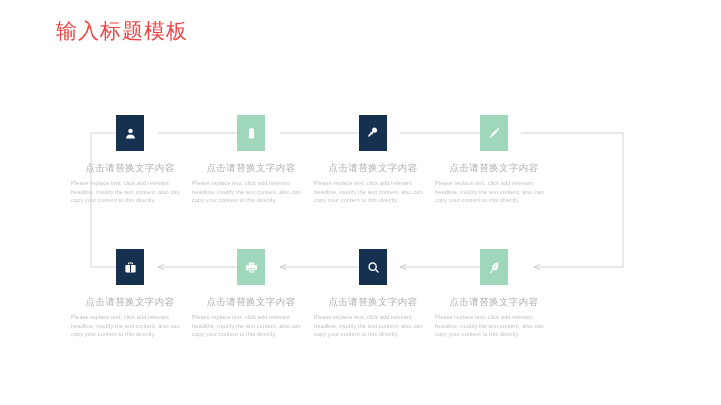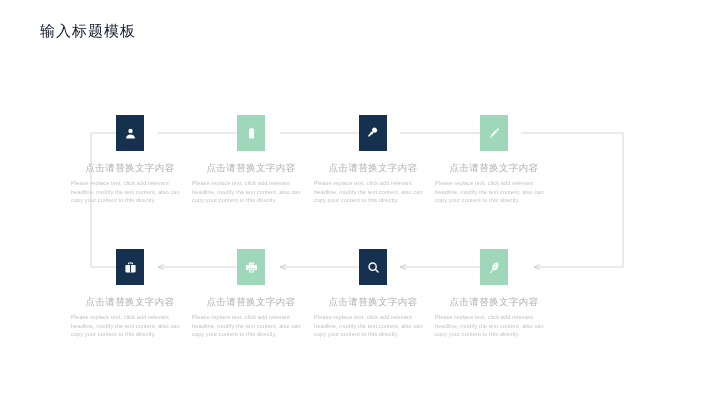--- a/index.html
+++ b/index.html
@@ -16,26 +16,27 @@
     -webkit-font-smoothing: antialiased;
   }
 
   
   #title-block {
     position: absolute;
     left: 40px;
     top: 18px;
   }
   #page-title {
-    font-size: 15px;
+    font-size: 21px;
     line-height: 26px;
-    color: #0f172a;
+    color: #ef4444;
     font-weight: 400;
     letter-spacing: 1px;
     white-space: nowrap;
+    margin-left: 16px;
   }
   #page-subtitle {
     font-size: 7.5px;
     line-height: 11px;
     color: #b4b4b4;
     letter-spacing: 1.1px;
     margin-top: 2px;
     white-space: nowrap;
   }
 

